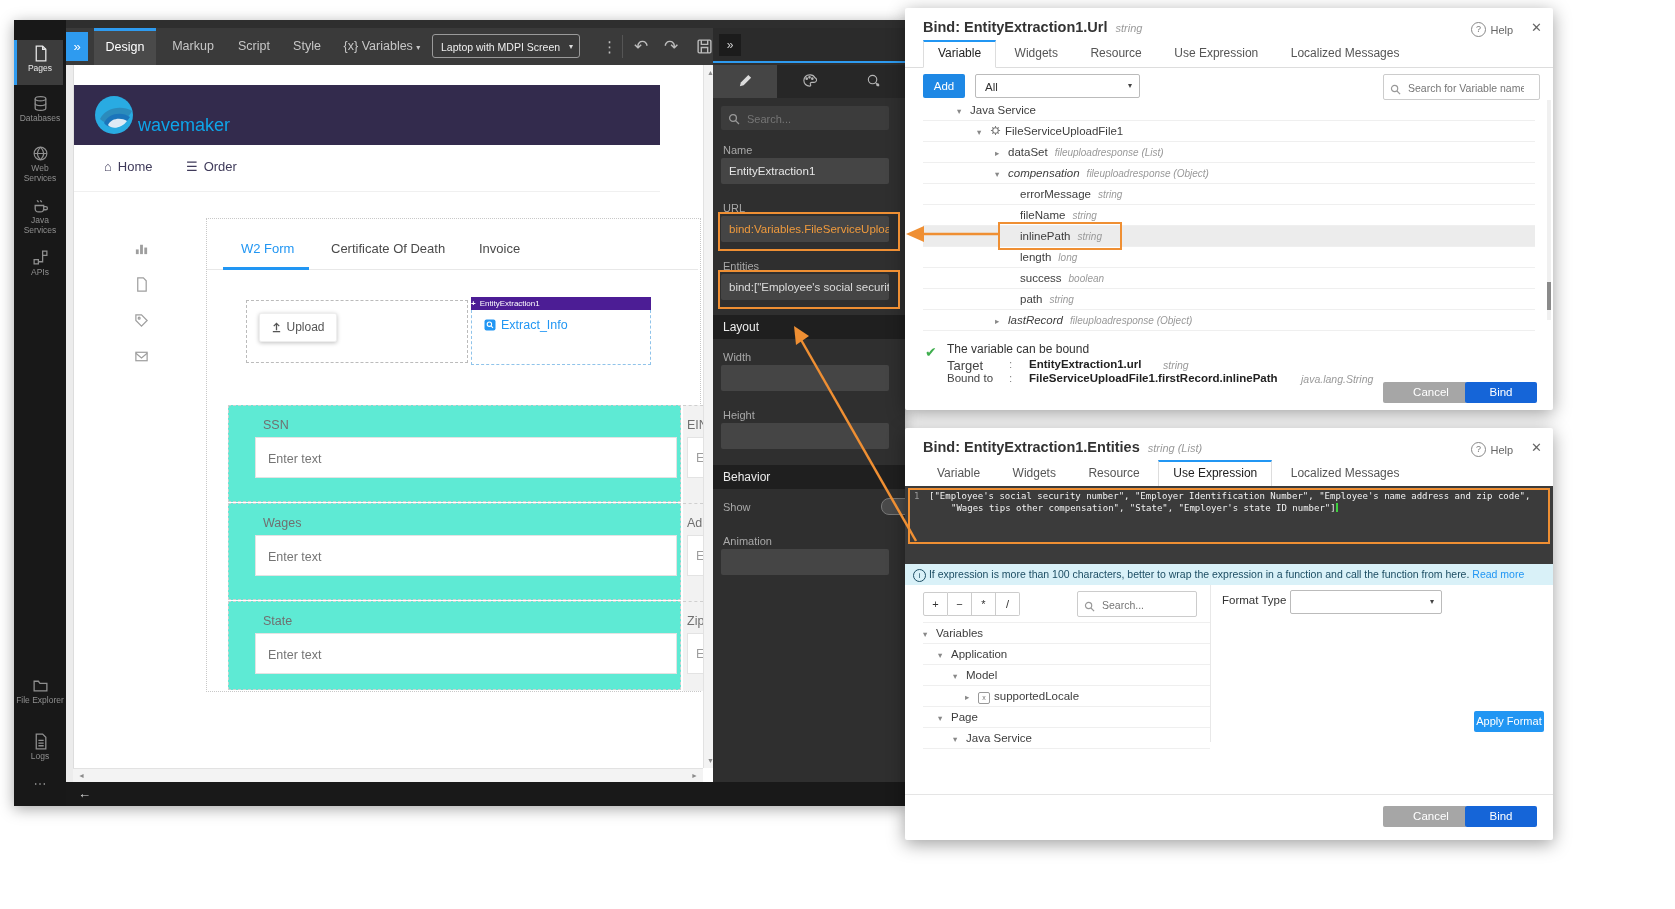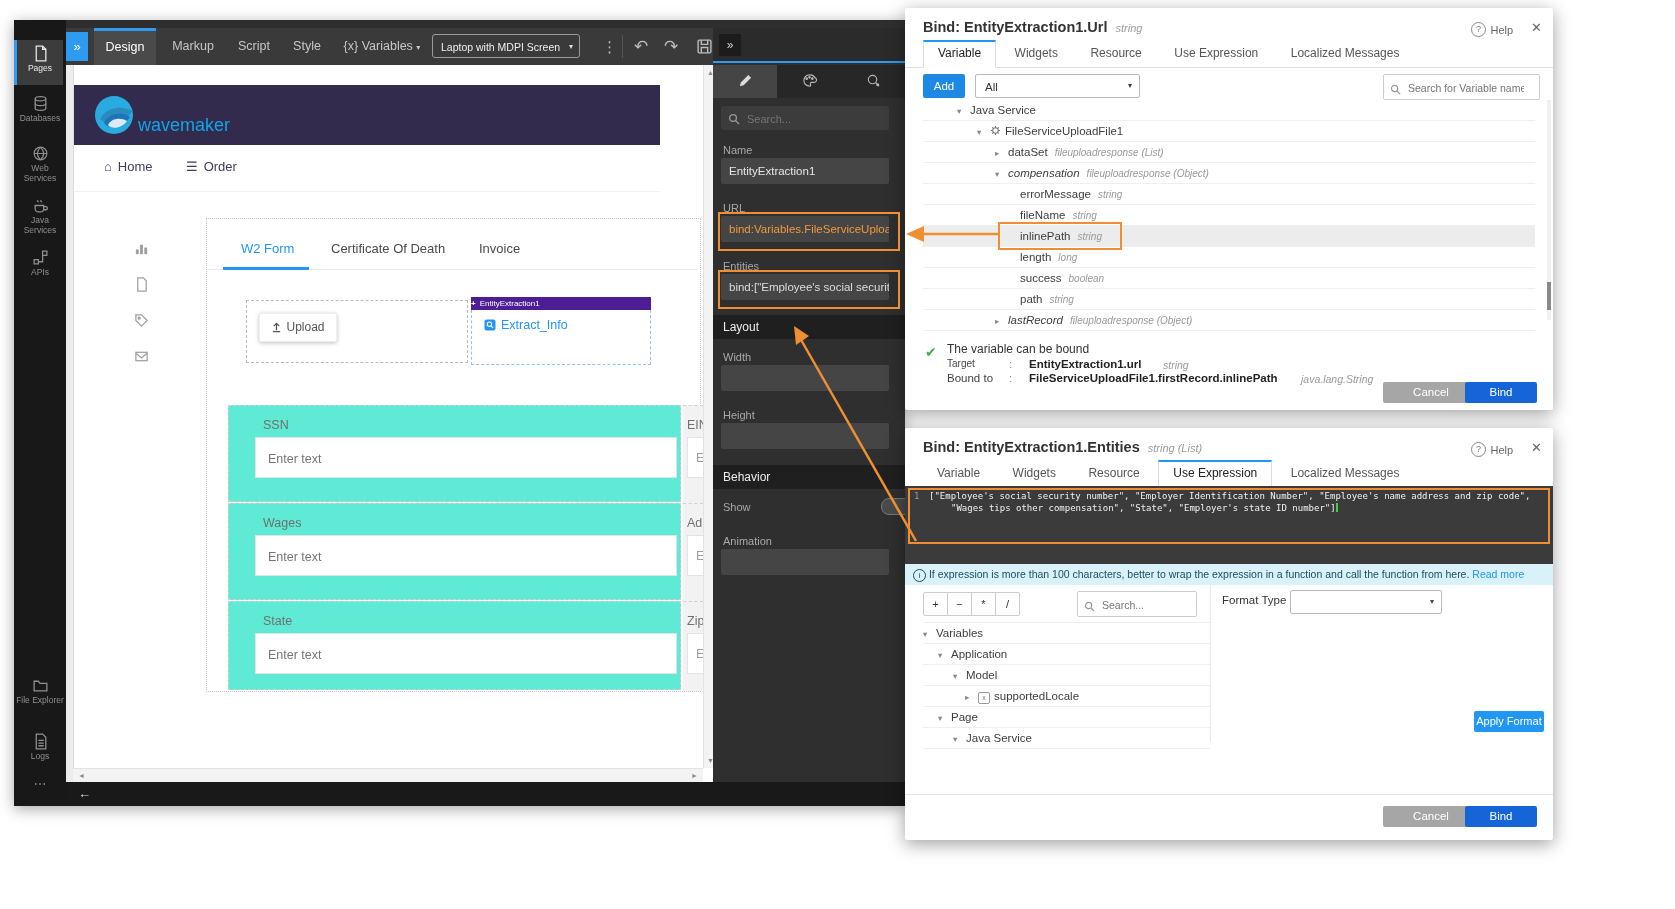--- a/index.html
+++ b/index.html
@@ -390,21 +390,21 @@
       <div class="trow" style="padding-left:97px;"><span>success</span><span class="ty">boolean</span></div>
       <div class="trow" style="padding-left:97px;"><span>path</span><span class="ty">string</span></div>
       <div class="trow" style="padding-left:72px;"><span class="ar">▸</span><span class="it">lastRecord</span><span class="ty">fileuploadresponse (Object)</span></div>
     </div>
     <div class="a" style="left:642px;top:92px;width:4px;height:220px;background:#f0f0f0;">
       <div class="a" style="left:0;top:182px;width:4px;height:28px;background:#8a8a8a;"></div>
     </div>
 
     <span class="a" style="left:20px;top:336px;color:#3fae4e;font-size:14px;">✔</span>
     <span class="a" style="left:42px;top:334px;font-size:12px;color:#333;">The variable can be bound</span>
-    <span class="a" style="left:42px;top:350px;font-size:10px;color:#444;">Target</span>
+    <span class="a" style="left:42px;top:350px;font-size:13px;color:#444;">Target</span>
     <span class="a" style="left:104px;top:350px;font-size:11.5px;color:#888;">:</span>
     <span class="a" style="left:124px;top:350px;font-size:11.5px;color:#222;font-weight:bold;">EntityExtraction1.url</span>
     <span class="a" style="left:258px;top:351px;font-size:10.5px;font-style:italic;color:#999;">string</span>
     <span class="a" style="left:42px;top:364px;font-size:11.5px;color:#444;">Bound to</span>
     <span class="a" style="left:104px;top:364px;font-size:11.5px;color:#888;">:</span>
     <span class="a" style="left:124px;top:364px;font-size:11.5px;color:#222;font-weight:bold;">FileServiceUploadFile1.firstRecord.inlinePath</span>
     <span class="a" style="left:396px;top:365px;font-size:10.5px;font-style:italic;color:#999;">java.lang.String</span>
     <div class="btn grey a" style="left:478px;top:374px;width:72px;height:21px;line-height:21px;"><span>Cancel</span></div>
     <div class="btn blue a" style="left:560px;top:374px;width:72px;height:21px;line-height:21px;"><span>Bind</span></div>
   </div>

